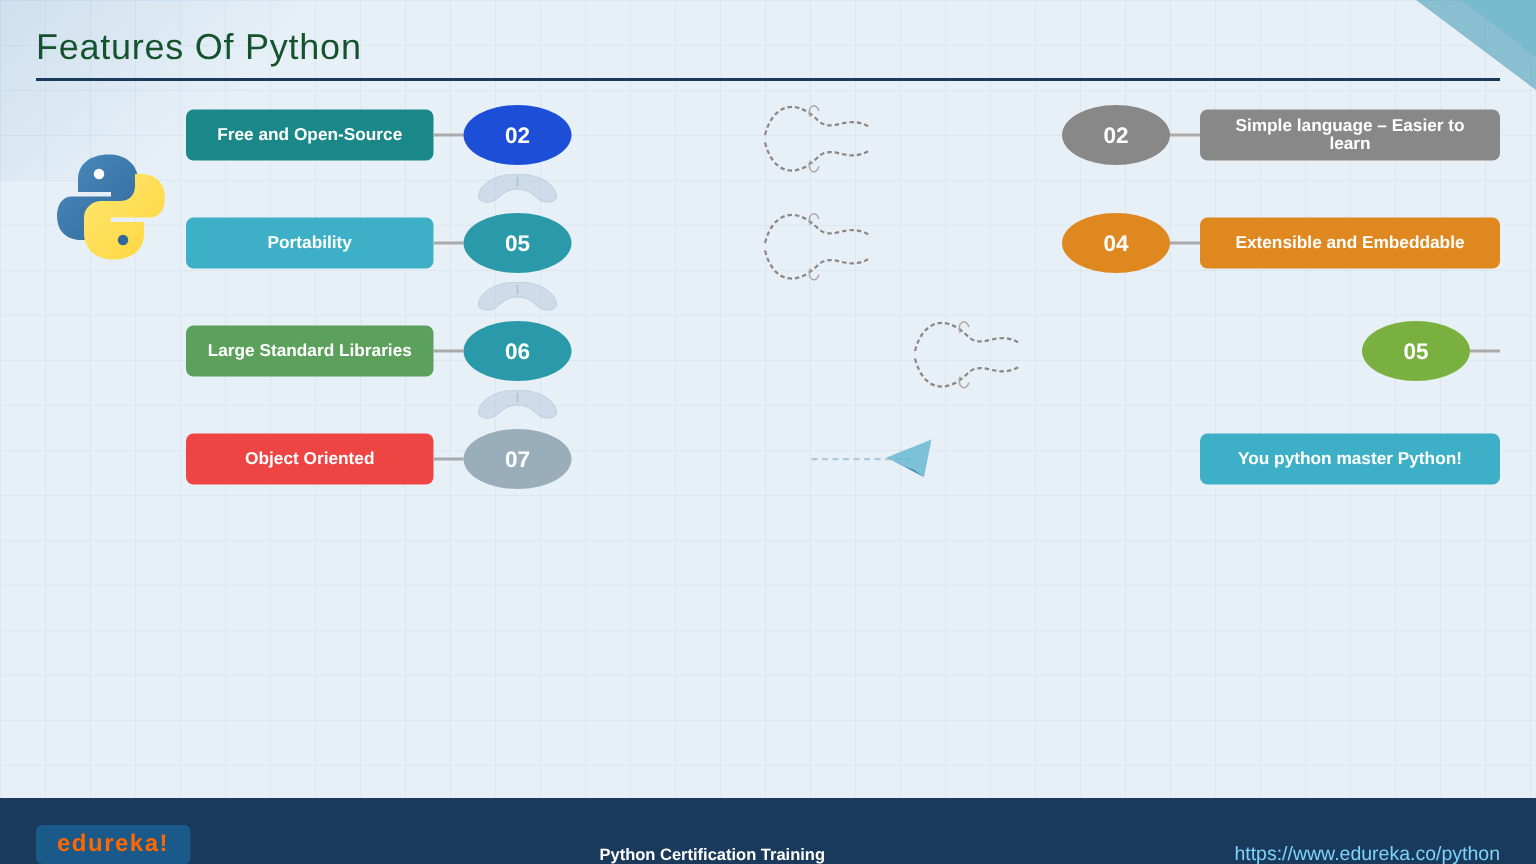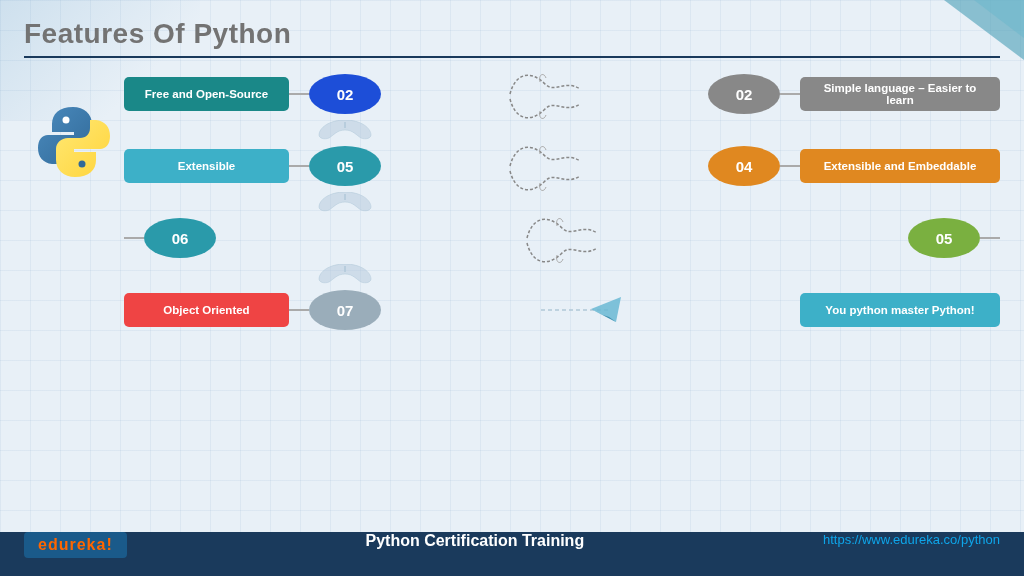--- a/index.html
+++ b/index.html
@@ -61,63 +61,63 @@
 
     
     .main {
       position: absolute;
       top: 0; left: 0; right: 0; bottom: 44px;
       padding: 18px 24px 10px 24px;
     }
 
     
     .page-title {
-      font-size: 28px;
-      font-weight: 700;
-      color: #737373;
+      font-size: 24px;
+      font-weight: 400;
+      color: #14532d;
       margin-bottom: 6px;
       letter-spacing: 0.5px;
     }
     .title-underline {
       height: 2px;
       background: #1a3a5c;
       width: 100%;
       margin-bottom: 14px;
     }
 
     
     .footer {
       position: absolute;
       bottom: 0; left: 0; right: 0;
       height: 44px;
       background: #1a3a5c;
       display: flex;
-      align-items: flex-start;
+      align-items: flex-end;
       padding: 0 24px;
       gap: 16px;
     }
     .footer-brand {
       background: #1a5a8a;
       padding: 4px 14px;
       border-radius: 4px;
       color: white;
       font-size: 16px;
       font-weight: 800;
       letter-spacing: 1px;
     }
     .footer-brand span { color: #ff6600; }
     .footer-center {
       flex: 1;
       text-align: center;
       color: white;
-      font-size: 16px;
+      font-size: 11px;
       font-weight: 700;
     }
     .footer-url {
-      color: #0ea5e9;
+      color: #7dd3fc;
       font-size: 13px;
     }
 
     .feature-row {
       display: flex;
       align-items: center;
       margin-bottom: 16px;
       position: relative;
       height: 44px;
     }
@@ -255,21 +255,21 @@
 
       <div style="display:flex; align-items:center; height:20px; margin-left:165px; margin-bottom:4px;">
         <div style="width:20px;"></div>
         <svg width="72" height="20" viewBox="0 0 72 20">
           <path d="M36 0 C20 0, 10 8, 10 15 C10 18, 15 20, 20 18 C25 15, 28 10, 36 10 C44 10, 47 15, 52 18 C57 20, 62 18, 62 15 C62 8, 52 0, 36 0 Z" fill="rgba(180,200,220,0.5)" stroke="#b0c8d8" stroke-width="0.5"></path>
           <path d="M36 2 L36 8" stroke="#b0c8d8" stroke-width="1.5"></path>
         </svg>
       </div>
 
       <div class="feature-row" style="margin-bottom: 4px;">
-        <div class="fr-left-label" style="background:#3db0c8; width:165px;">Extensible</div>
+        <div class="fr-left-label" style="background:#3db0c8; width:165px;">Portability</div>
         <div style="width:20px; height:2px; background:#aaa;"></div>
         <div class="fr-oval-left" style="background:#2a9aaa;">05</div>
         <div style="flex:1; display:flex; align-items:center; justify-content:center;">
           <svg width="90" height="60" viewBox="0 0 90 60">
             <path d="M10 30 C15 10, 30 5, 45 20 C55 30, 65 15, 80 25" stroke="#888" stroke-width="1.5" fill="none" stroke-dasharray="3,2"></path>
             <path d="M10 35 C15 55, 30 60, 45 45 C55 35, 65 50, 80 40" stroke="#888" stroke-width="1.5" fill="none" stroke-dasharray="3,2"></path>
             <path d="M40 18 C38 10, 44 8, 46 14" stroke="#aaa" stroke-width="1" fill="none"></path>
             <path d="M40 47 C38 55, 44 57, 46 51" stroke="#aaa" stroke-width="1" fill="none"></path>
           </svg>
         </div>
@@ -280,20 +280,21 @@
 
       <div style="display:flex; align-items:center; height:20px; margin-left:165px; margin-bottom:4px;">
         <div style="width:20px;"></div>
         <svg width="72" height="20" viewBox="0 0 72 20">
           <path d="M36 0 C20 0, 10 8, 10 15 C10 18, 15 20, 20 18 C25 15, 28 10, 36 10 C44 10, 47 15, 52 18 C57 20, 62 18, 62 15 C62 8, 52 0, 36 0 Z" fill="rgba(180,200,220,0.5)" stroke="#b0c8d8" stroke-width="0.5"></path>
           <path d="M36 2 L36 8" stroke="#b0c8d8" stroke-width="1.5"></path>
         </svg>
       </div>
 
       <div class="feature-row" style="margin-bottom: 4px;">
+        <div class="fr-left-label" style="background:#5ba05b; width:165px;">Large Standard Libraries</div>
         <div style="width:20px; height:2px; background:#aaa;"></div>
         <div class="fr-oval-left" style="background:#2a9aaa;">06</div>
         <div style="flex:1; display:flex; align-items:center; justify-content:center;">
           <svg width="90" height="60" viewBox="0 0 90 60">
             <path d="M10 30 C15 10, 30 5, 45 20 C55 30, 65 15, 80 25" stroke="#888" stroke-width="1.5" fill="none" stroke-dasharray="3,2"></path>
             <path d="M10 35 C15 55, 30 60, 45 45 C55 35, 65 50, 80 40" stroke="#888" stroke-width="1.5" fill="none" stroke-dasharray="3,2"></path>
             <path d="M40 18 C38 10, 44 8, 46 14" stroke="#aaa" stroke-width="1" fill="none"></path>
             <path d="M40 47 C38 55, 44 57, 46 51" stroke="#aaa" stroke-width="1" fill="none"></path>
           </svg>
         </div>

